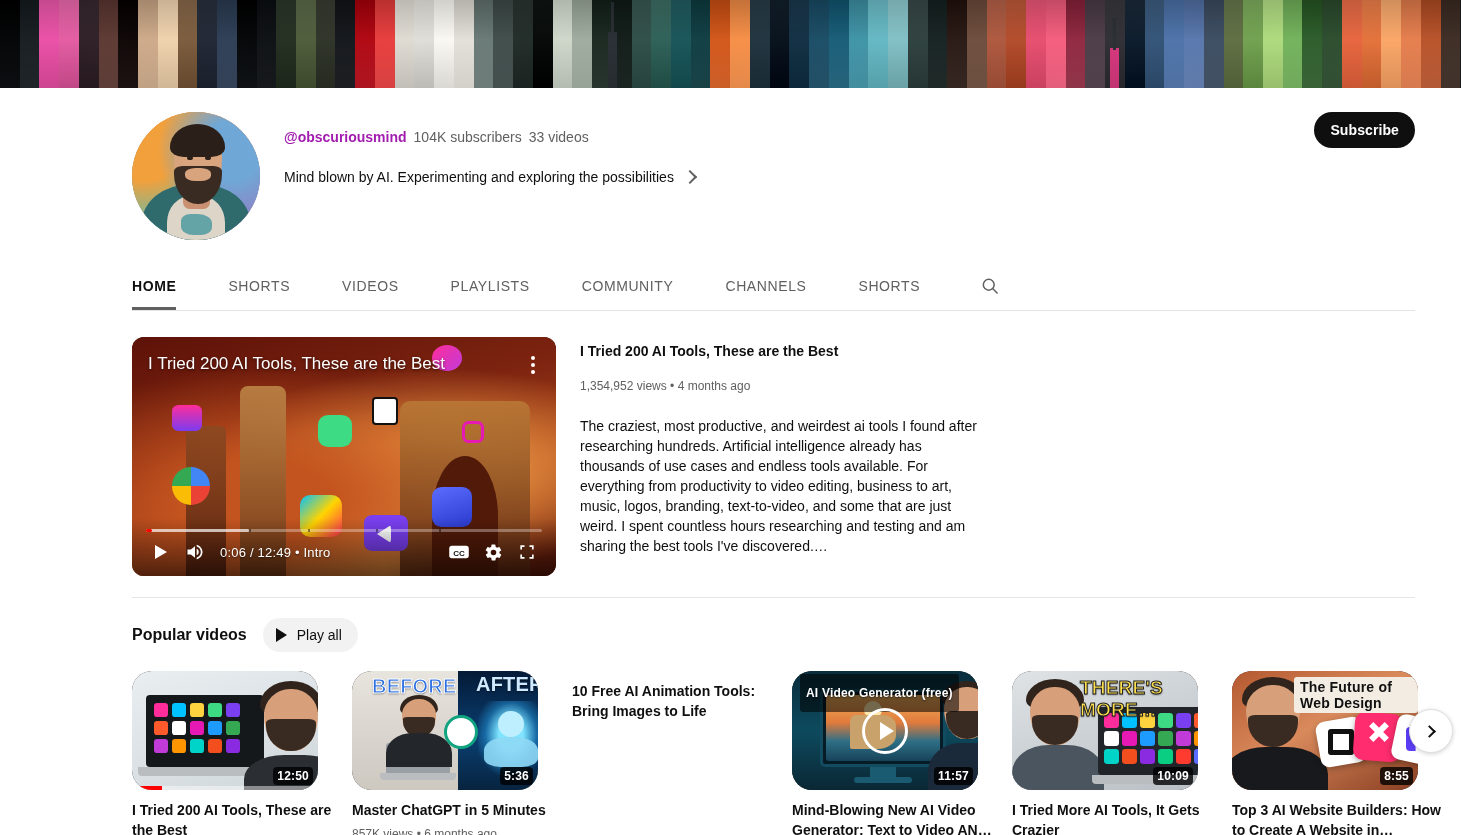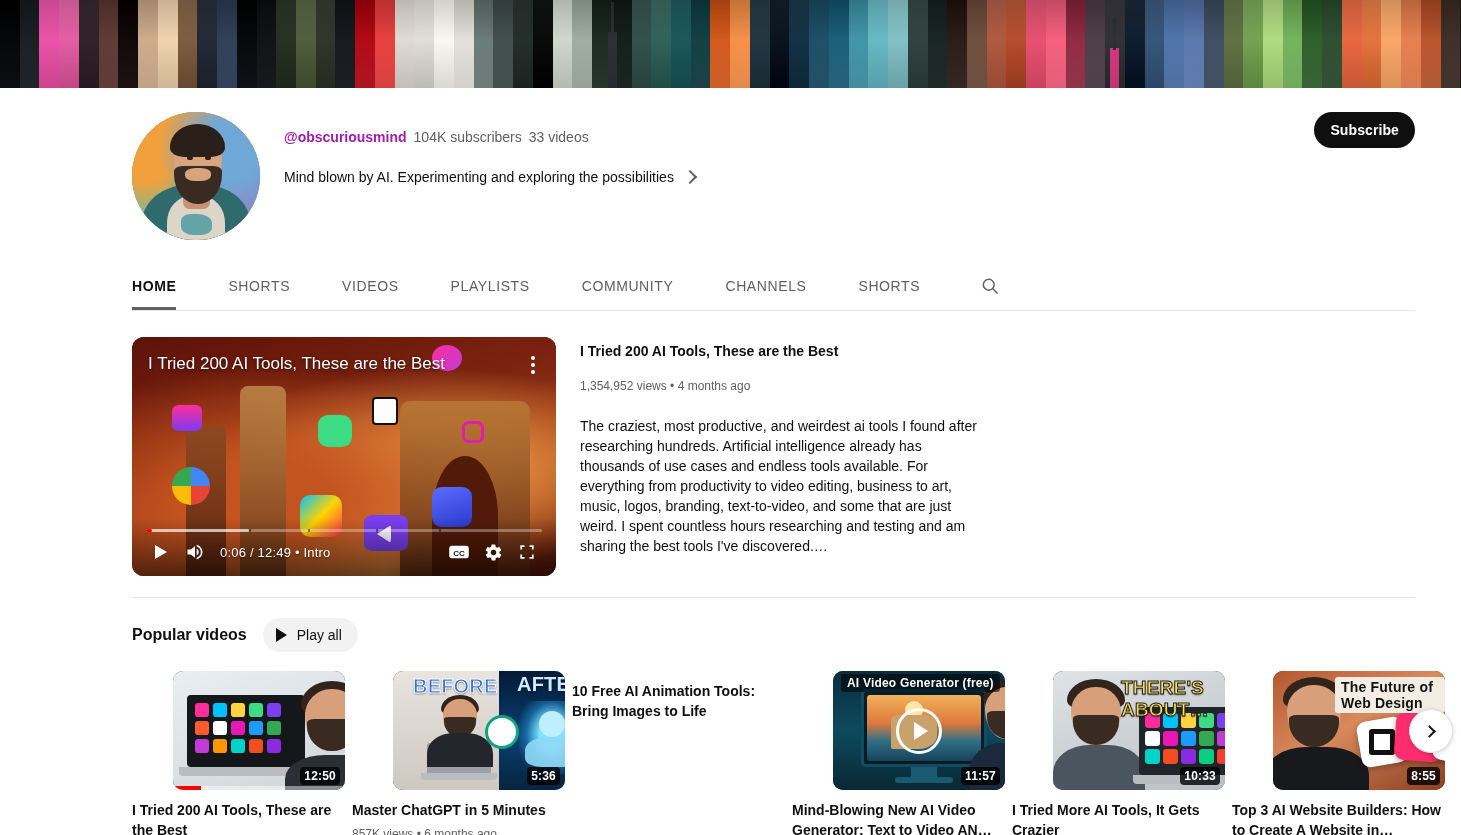--- a/index.html
+++ b/index.html
@@ -171,22 +171,22 @@
     background: #f2f2f2; border-radius: 18px; height: 34px; padding: 0 16px 0 13px;
     font-size: 14px; font-weight: 500; cursor: pointer; border: none; font-family: inherit;
     color: #0f0f0f;
   }
   .play-all .tri { width: 0; height: 0; border-left: 11px solid #0f0f0f;
     border-top: 7px solid transparent; border-bottom: 7px solid transparent; }
 
   .shelf { position: relative; padding: 19px 0 0 132px; }
   .row { display: flex; gap: 8px; }
   .card { width: 212px; flex: none; cursor: pointer; }
-  .thumb { width: 172px; height: 119px; border-radius: 10px; overflow: hidden;
-    position: relative; background: #222; margin-left: 41px; }
+  .thumb { width: 186px; height: 119px; border-radius: 20px; overflow: hidden;
+    position: relative; background: #222; }
   .dur {
     position: absolute; right: 5px; bottom: 5px; background: rgba(0,0,0,.8);
     color: #fff; font-size: 12px; font-weight: 600; line-height: 18px;
     padding: 0 4px; border-radius: 4px; letter-spacing: .2px;
   }
   .progress { position: absolute; left: 0; right: 0; bottom: 0; height: 4px;
     background: rgba(255,255,255,.45); }
   .progress > i { display: block; height: 100%; background: #ff0000; }
   .c-title { margin-top: 10px; font-size: 14px; font-weight: 600; line-height: 20px;
     max-height: 40px; overflow: hidden; }
@@ -506,21 +506,21 @@
               <div style="position:absolute;left:28px;top:18px;width:126px;height:78px;background:#061c26;border-radius:5px;border:3px solid #134c60"></div>
               <div style="position:absolute;left:34px;top:24px;width:114px;height:66px;background:linear-gradient(180deg,#f0b25c,#e07a3c 42%,#2e6f86 70%,#17435a);border-radius:3px"></div>
               <div style="position:absolute;left:72px;top:30px;width:18px;height:18px;border-radius:50%;background:#ffe6a8"></div>
               <div style="position:absolute;left:58px;top:44px;width:46px;height:34px;background:#c8a26a;border-radius:6px 30% 40% 6%"></div>
               <div style="position:absolute;left:78px;top:96px;width:26px;height:10px;background:#1a5b72"></div>
               <div style="position:absolute;left:62px;top:106px;width:58px;height:6px;border-radius:3px;background:#1a5b72"></div>
               <div class="hair" style="left:150px;top:10px;width:50px;height:26px"></div>
               <div class="face" style="left:152px;top:16px;width:46px;height:52px"></div>
               <div class="beard" style="left:154px;top:40px;width:42px;height:28px"></div>
               <div class="torso" style="left:136px;top:72px;width:82px;height:48px;background:#1a2a3a"></div>
-              <div class="tlabel" style="left:8px;top:3px;font-size:12px;background:rgba(0,0,0,.55);padding:2px 6px;border-radius:3px">AI Video Generator (free)</div>
+              <div class="tlabel" style="left:8px;top:3px;font-size:12px;background:rgba(0,0,0,.55);padding:12px 6px;border-radius:3px">AI Video Generator (free)</div>
               <div class="bigplay">
                 <i></i>
               </div>
               <div class="dur">11:57</div>
             </div>
             <div class="c-title">Mind-Blowing New AI Video Generator: Text to Video AN…</div>
           </div>
           <div class="card">
             <div class="thumb">
               <div class="tbg" style="background:linear-gradient(160deg,#dfe3e6,#b9bfc4)"></div>
@@ -541,22 +541,22 @@
               <div class="appic" style="left:146px;top:60px;width:15px;height:15px;background:#34a853"></div>
               <div class="appic" style="left:164px;top:60px;width:15px;height:15px;background:#c13bd8"></div>
               <div class="appic" style="left:182px;top:60px;width:15px;height:15px;background:#ff9500"></div>
               <div class="appic" style="left:92px;top:78px;width:15px;height:15px;background:#00d4c8"></div>
               <div class="appic" style="left:110px;top:78px;width:15px;height:15px;background:#f24e1e"></div>
               <div class="appic" style="left:128px;top:78px;width:15px;height:15px;background:#8a2be2"></div>
               <div class="appic" style="left:146px;top:78px;width:15px;height:15px;background:#0acf83"></div>
               <div class="appic" style="left:164px;top:78px;width:15px;height:15px;background:#ff3b30"></div>
               <div class="appic" style="left:182px;top:78px;width:15px;height:15px;background:#5b6cff"></div>
               <div class="lapbase" style="left:80px;top:104px;width:134px;height:9px"></div>
-              <div class="tlabel" style="left:68px;top:6px;font-size:19px;color:#ffe14d;-webkit-text-stroke:1px #222">THERE'S ABOUT…</div>
-              <div class="dur">10:33</div>
+              <div class="tlabel" style="left:68px;top:6px;font-size:19px;color:#ffe14d;-webkit-text-stroke:1px #222">THERE'S MORE…</div>
+              <div class="dur">10:09</div>
             </div>
             <div class="c-title">I Tried More AI Tools, It Gets Crazier</div>
           </div>
           <div class="card">
             <div class="thumb">
               <div class="tbg" style="background:linear-gradient(150deg,#b4582f,#d98a5c 45%,#8a3f22)"></div>
               <div class="hair" style="left:10px;top:6px;width:62px;height:32px"></div>
               <div class="face" style="left:14px;top:14px;width:54px;height:60px"></div>
               <div class="beard" style="left:16px;top:44px;width:50px;height:32px"></div>
               <div class="torso" style="left:-8px;top:76px;width:104px;height:46px;background:#17191c"></div>

